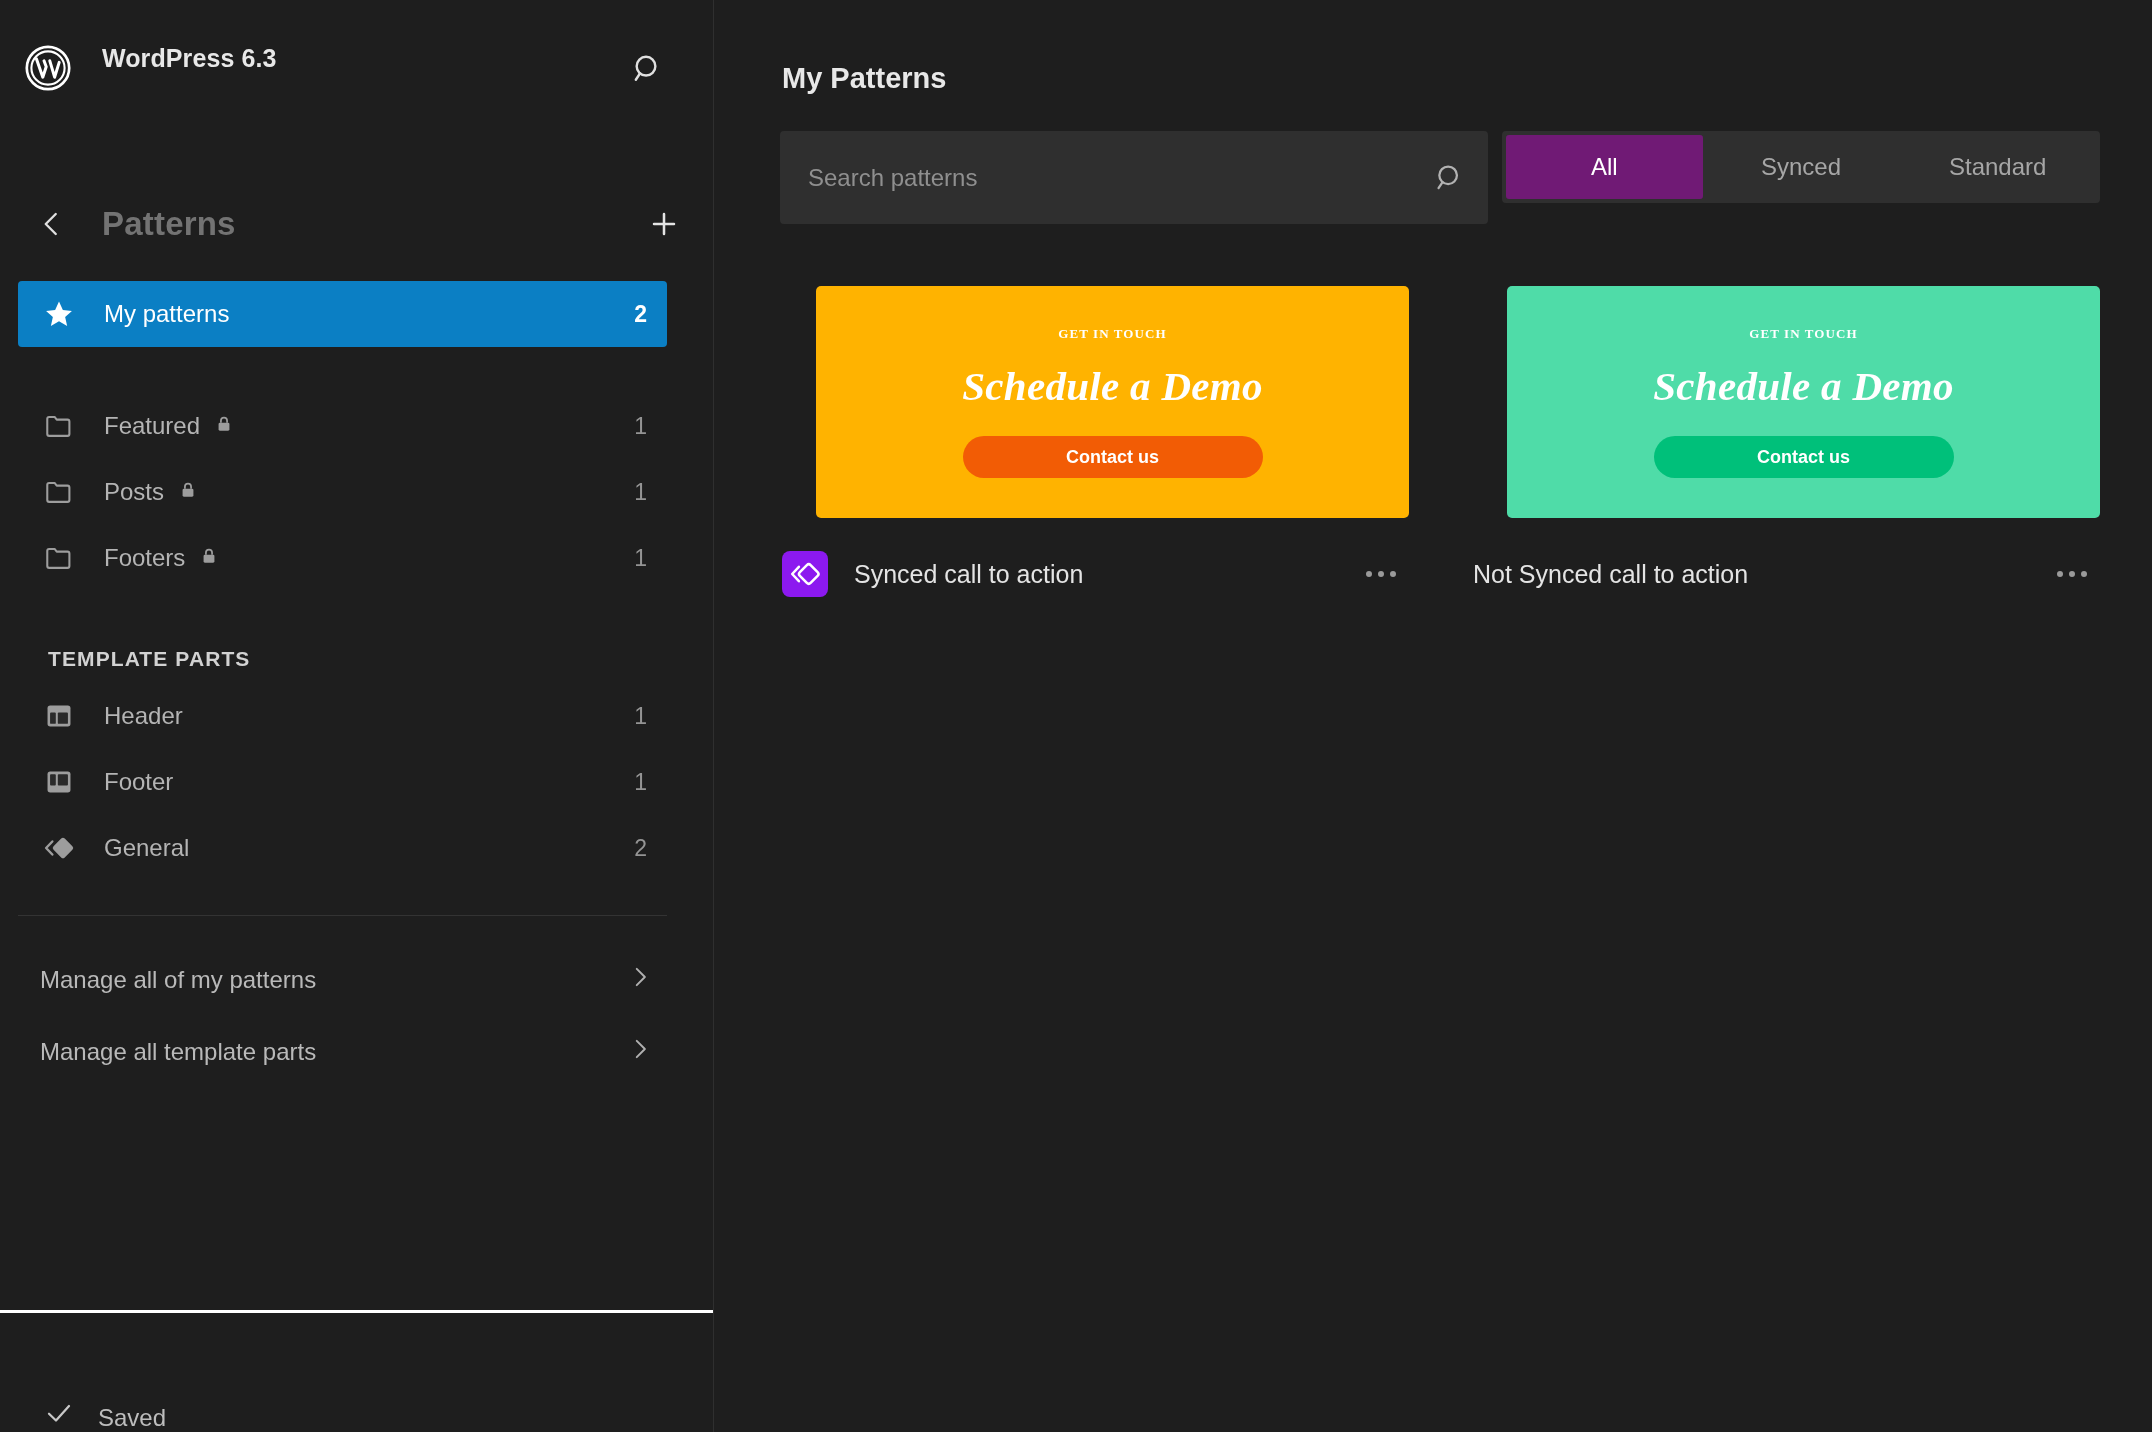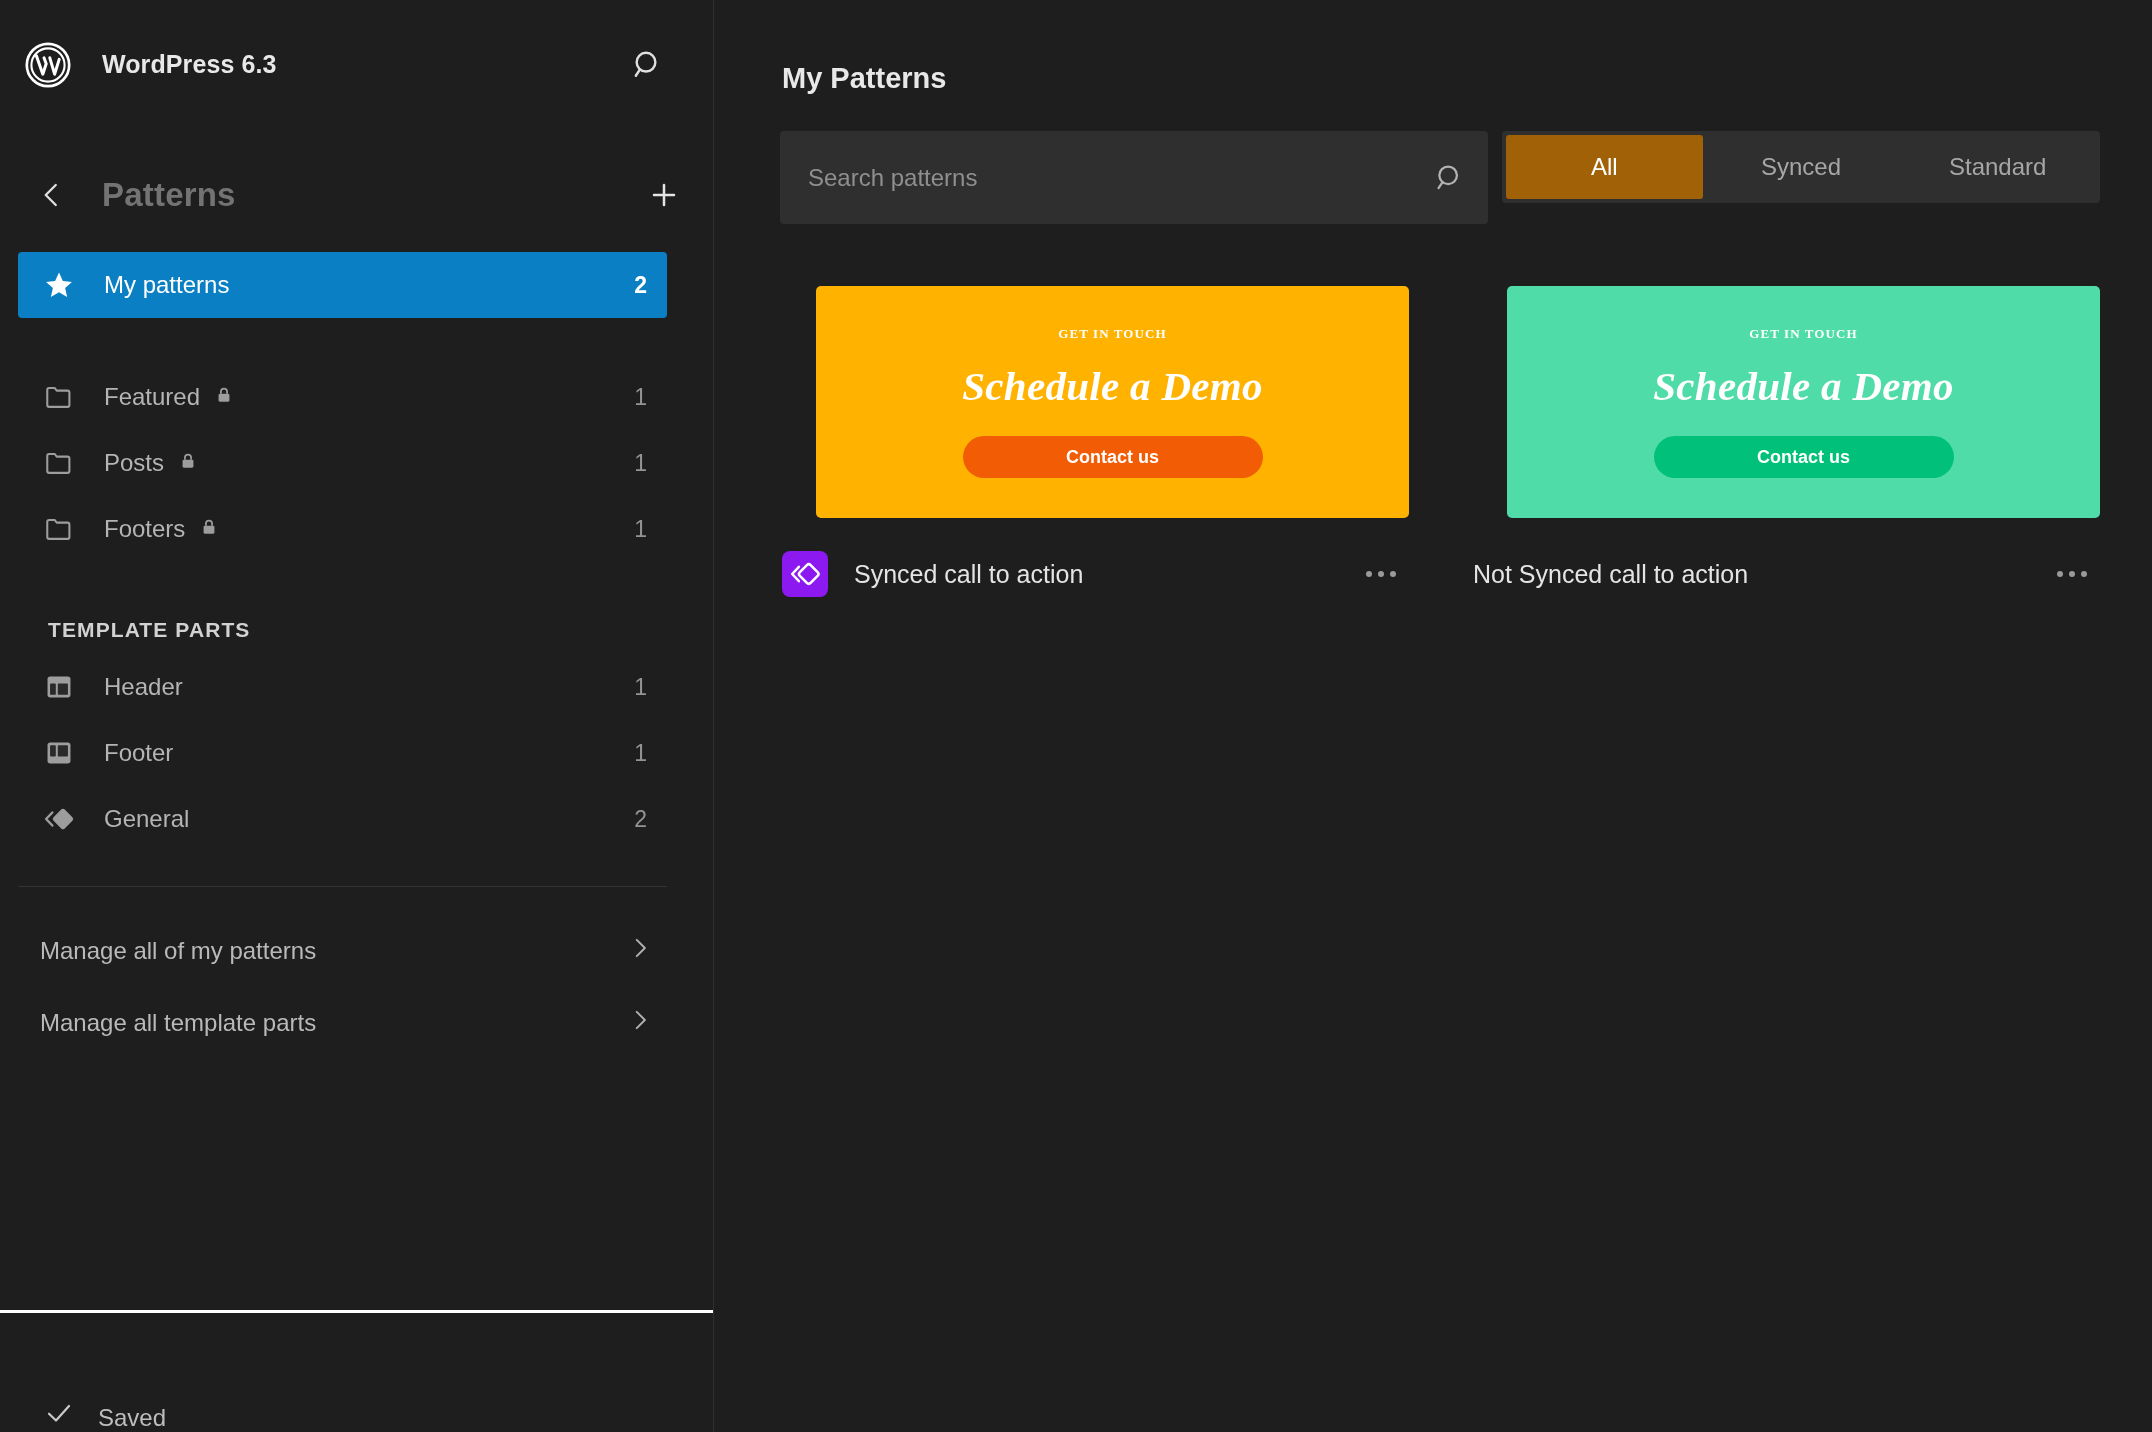--- a/index.html
+++ b/index.html
@@ -15,23 +15,24 @@
   .sidebar {
     width: 714px; height: 1432px;
     background: #1e1e1e;
     border-right: 1px solid #2f2f2f;
     display: flex; flex-direction: column;
     position: relative;
     flex: 0 0 714px;
   }
   .site-header {
     height: 114px;
-    display: flex; align-items: center;
+    display: flex; align-items: flex-start;
     padding: 15px 40px 0 24px;
     flex: 0 0 114px;
+    margin-top: 29px;
   }
   .wp-logo { width: 48px; height: 48px; flex: 0 0 48px; }
   .site-title {
     margin-left: 30px;
     font-size: 25px; font-weight: 600;
     color: #e8e8e8;
     letter-spacing: .1px;
     flex: 1 1 auto;
   }
   .icon-btn {
@@ -165,21 +166,21 @@
   .seg-btn {
     flex: 1 1 0;
     height: 100%;
     display: flex; align-items: center; justify-content: center;
     border-radius: 3px;
     color: #a6a6a6; font-size: 24px;
     cursor: pointer;
     white-space: nowrap;
     padding: 0 24px;
   }
-  .seg-btn.selected { background: #a16207; color: #ffffff; }
+  .seg-btn.selected { background: #701a75; color: #ffffff; }
 
   .grid {
     display: grid;
     grid-template-columns: 1fr 1fr;
     column-gap: 62px; row-gap: 40px;
     margin-top: 62px;
   }
   .card { display: flex; flex-direction: column; }
   .preview {
     height: 232px;

